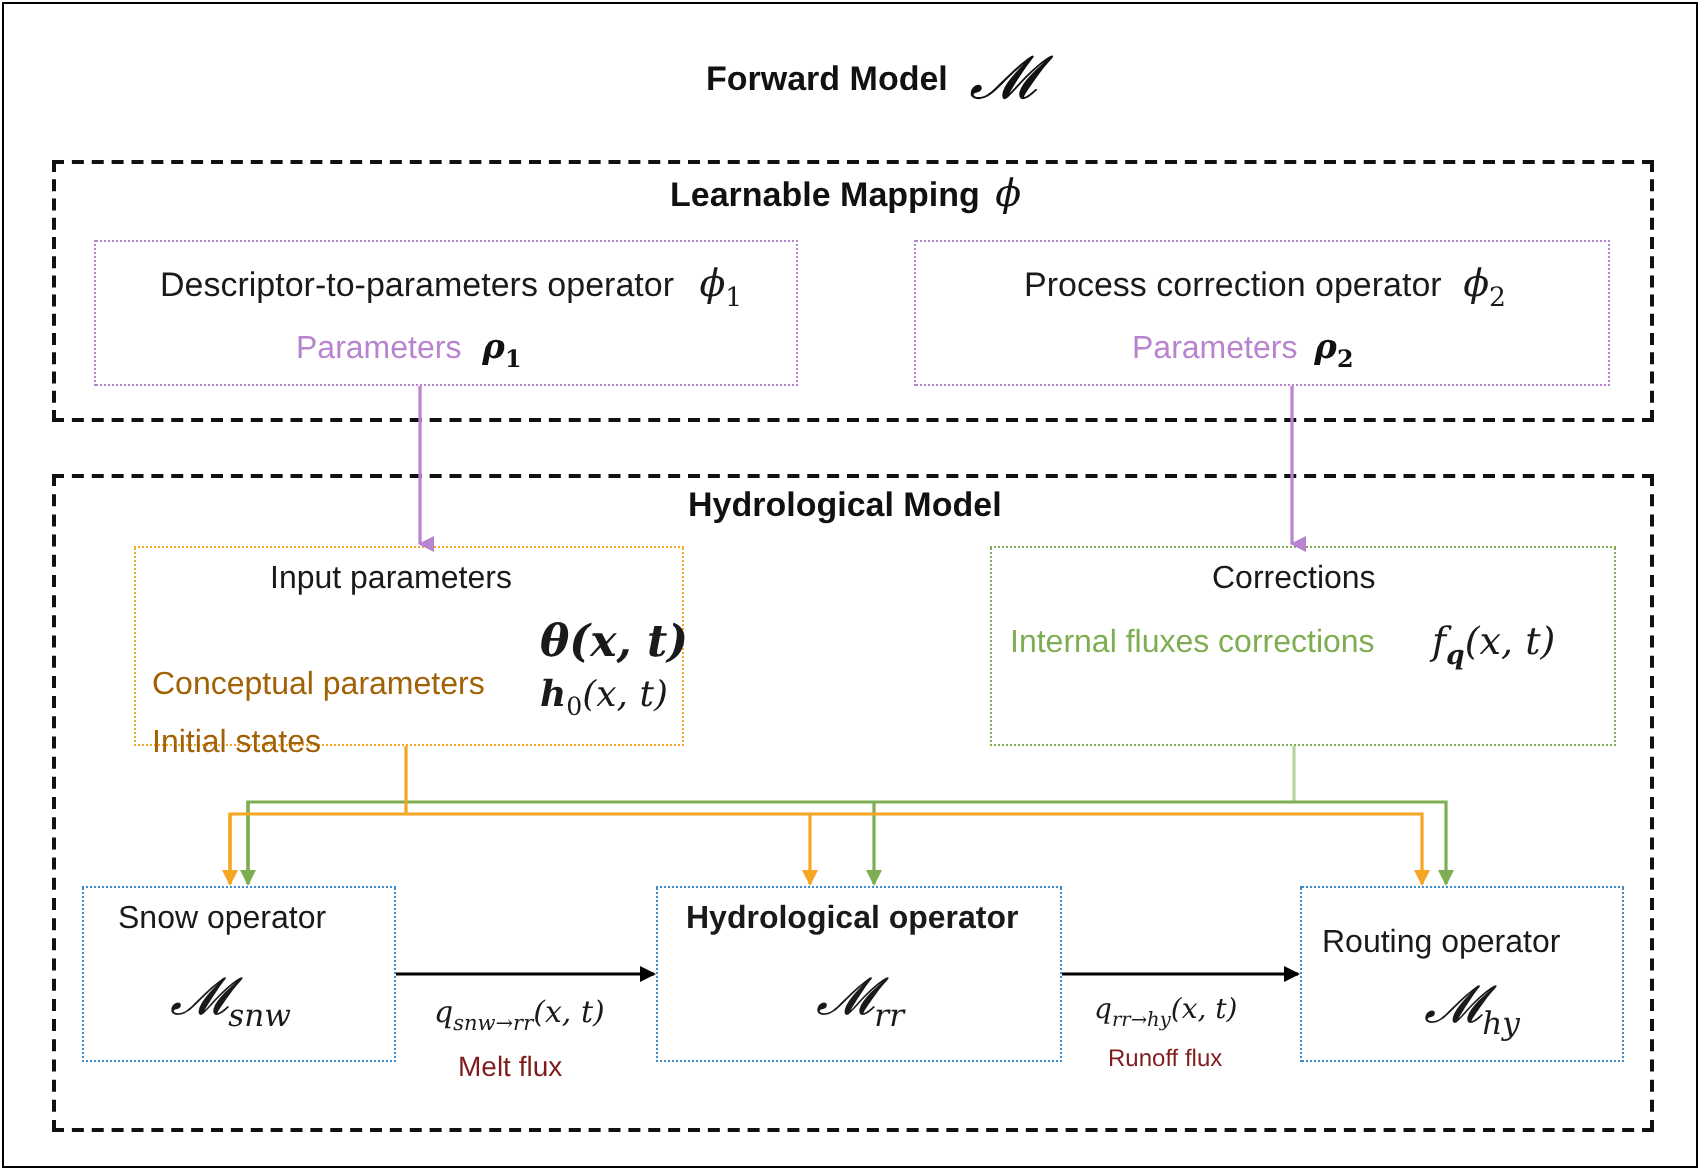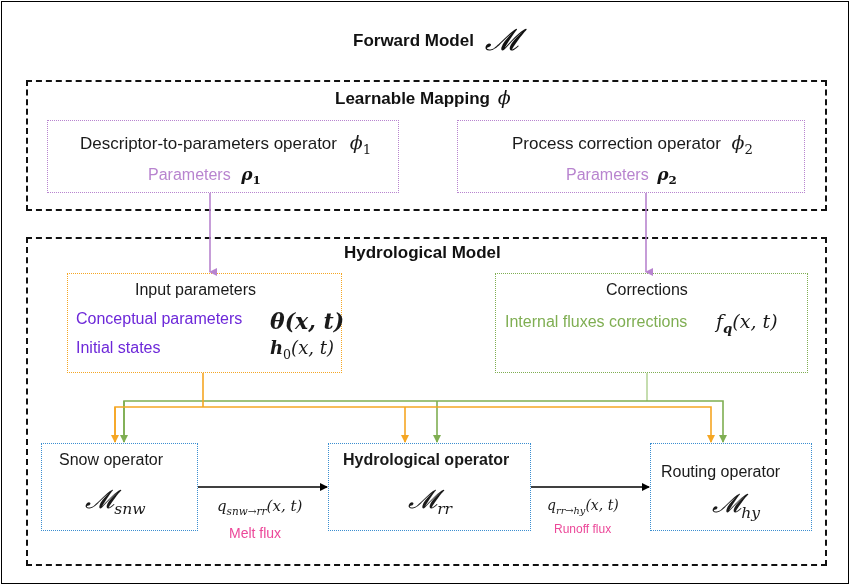--- a/index.html
+++ b/index.html
@@ -8,23 +8,23 @@
     .abs { position: absolute; }
     .outer { left: 1px; top: 1px; width: 848px; height: 583px; border: 1px solid #000; box-sizing: border-box; }
     .title { font-size: 17px; font-weight: bold; color: #111; white-space: nowrap; }
     .math { font-family: "DejaVu Serif", "Liberation Serif", serif; font-style: italic; }
     .mathb { font-family: "DejaVu Serif", "Liberation Serif", serif; font-style: italic; font-weight: bold; }
     .bigM { font-family: "DejaVu Serif", "Liberation Serif", serif; font-style: italic; }
     .dashbox { border: 2px dashed #111; box-sizing: border-box; }
     .dotbox { border: 1.6px dotted; box-sizing: border-box; }
     .lbl { font-size: 16px; white-space: nowrap; }
     .purple { color: #b884cf; }
-    .orange { color: #6d28d9; }
+    .orange { color: #a16207; margin-top: 24px; }
     .green { color: #7fae52; }
-    .blue { color: #ec4899; }
+    .blue { color: #7f1d1d; }
     sub { font-size: 70%; }
     svg.wires { position: absolute; left: 0; top: 0; pointer-events: none; }
   </style>
 </head>
 <body>
 
 <div class="abs outer"></div>
 
 <div class="abs title" style="left:353px; top:22px; font-size:17px;">
   <span>Forward Model</span>

